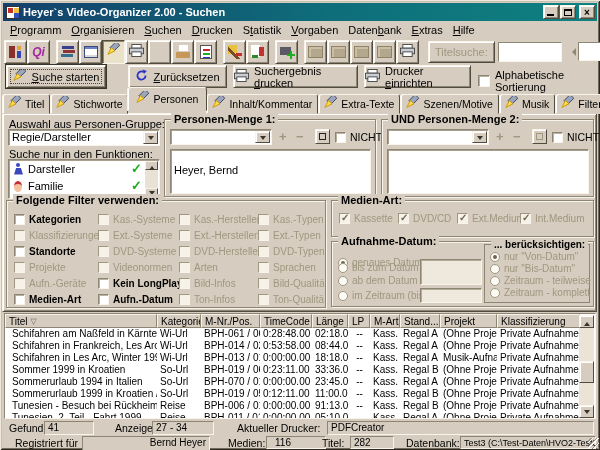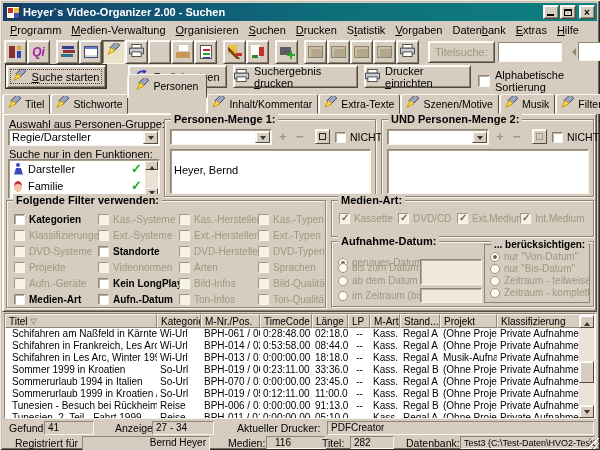--- a/index.html
+++ b/index.html
@@ -89,21 +89,21 @@
   .focusrect{position:absolute;inset:3px;border:1px dotted #4a4538;pointer-events:none;}
   .chk{width:12px;height:12px;background:#fff;border:1px solid;border-color:var(--sh) var(--hi) var(--hi) var(--sh);
        box-shadow:inset 1px 1px 0 #b9b19f;flex:none;position:relative;}
   .chk.checked-dis::after{content:"✓";position:absolute;left:1px;top:-2px;font-size:10px;font-weight:bold;color:#6e6655;}
   #alpha{position:absolute;left:478px;top:69px;display:flex;align-items:center;gap:5px;font-size:11px;}
   
   #tabs{position:absolute;left:2px;top:90px;height:24px;display:flex;align-items:flex-end;z-index:3;}
   .tab{height:20px;display:flex;align-items:center;gap:3px;padding:0 5px;background:var(--base);
     border:1px solid;border-color:var(--hi) var(--dk) transparent var(--hi);border-radius:3px 3px 0 0;
     font-size:10.5px;white-space:nowrap;box-shadow:inset 1px 0 0 #fff;}
-  .tab.active{height:24px;padding:0 8px;margin:16px -1px;border-bottom:1px solid var(--base);background:var(--base);z-index:4;}
+  .tab.active{height:24px;padding:0 8px;margin:3px -1px;border-bottom:1px solid var(--base);background:var(--base);z-index:4;}
   .tab .ti{flex:none;}
   
   .panel{position:absolute;left:2px;top:113px;width:595px;height:199px;
     border:1px solid;border-color:var(--hi) var(--dk) var(--dk) var(--hi);
     box-shadow:inset 1px 1px 0 #fff, inset -1px -1px 0 var(--sh);z-index:2;}
   .lbl{position:absolute;font-size:11px;color:#000;white-space:nowrap;}
   .combo{position:absolute;background:#fff;border:1px solid;border-color:var(--sh) var(--hi) var(--hi) var(--sh);
      box-shadow:inset 1px 1px 0 #a89f8c;font-size:11px;}
   .combo .cval{position:absolute;left:3px;top:1px;right:17px;bottom:1px;line-height:13px;overflow:hidden;white-space:nowrap;}
   .dd{position:absolute;right:1px;top:1px;bottom:1px;width:15px;background:var(--base);
@@ -188,21 +188,20 @@
         <i class="glyph-min"></i>
       </span>
     <span class="wbtn">
         <i class="glyph-max"></i>
       </span>
     <span class="wbtn close">×</span>
   </div>
 
   <div id="menubar">
       <span class="menu-item"><u>P</u>rogramm</span>
-      <span class="menu-item"><u>M</u>edien-Verwaltung</span>
       <span class="menu-item"><u>O</u>rganisieren</span>
       <span class="menu-item"><u>S</u>uchen</span>
       <span class="menu-item"><u>D</u>rucken</span>
       <span class="menu-item">S<u>t</u>atistik</span>
       <span class="menu-item"><u>V</u>orgaben</span>
       <span class="menu-item">Daten<u>b</u>ank</span>
       <span class="menu-item"><u>E</u>xtras</span>
       <span class="menu-item"><u>H</u>ilfe</span>
     </div>
 
@@ -478,27 +477,27 @@
             <span>Ext.-Systeme</span>
           </label>
           <label class="fitem dis">
             <span class="chk"></span>
             <span>Ext.-Hersteller</span>
           </label>
           <label class="fitem dis">
             <span class="chk"></span>
             <span>Ext.-Typen</span>
           </label>
+          <label class="fitem en">
+            <span class="chk"></span>
+            <span>Standorte</span>
+          </label>
           <label class="fitem dis">
             <span class="chk"></span>
             <span>DVD-Systeme</span>
-          </label>
-          <label class="fitem en">
-            <span class="chk"></span>
-            <span>Standorte</span>
           </label>
           <label class="fitem dis">
             <span class="chk"></span>
             <span>DVD-Hersteller</span>
           </label>
           <label class="fitem dis">
             <span class="chk"></span>
             <span>DVD-Typen</span>
           </label>
           <label class="fitem dis">

